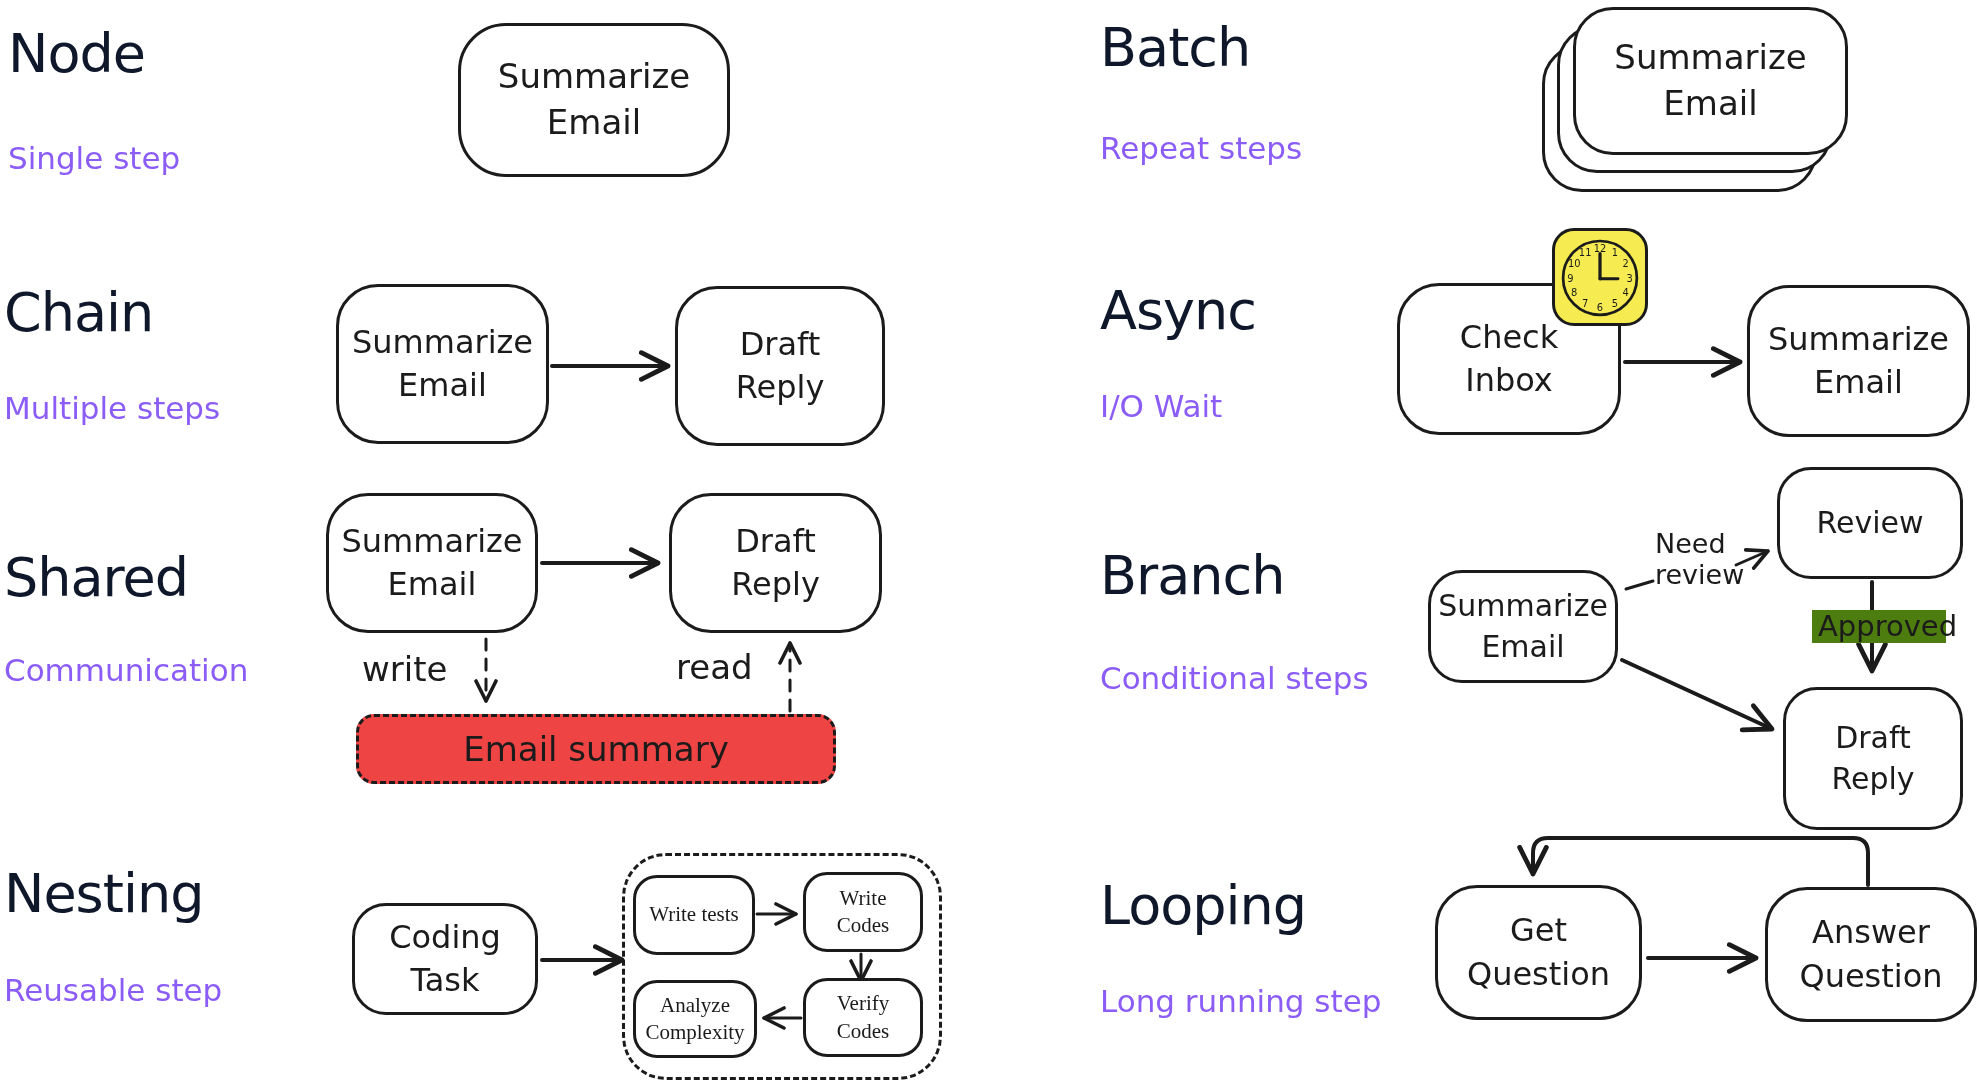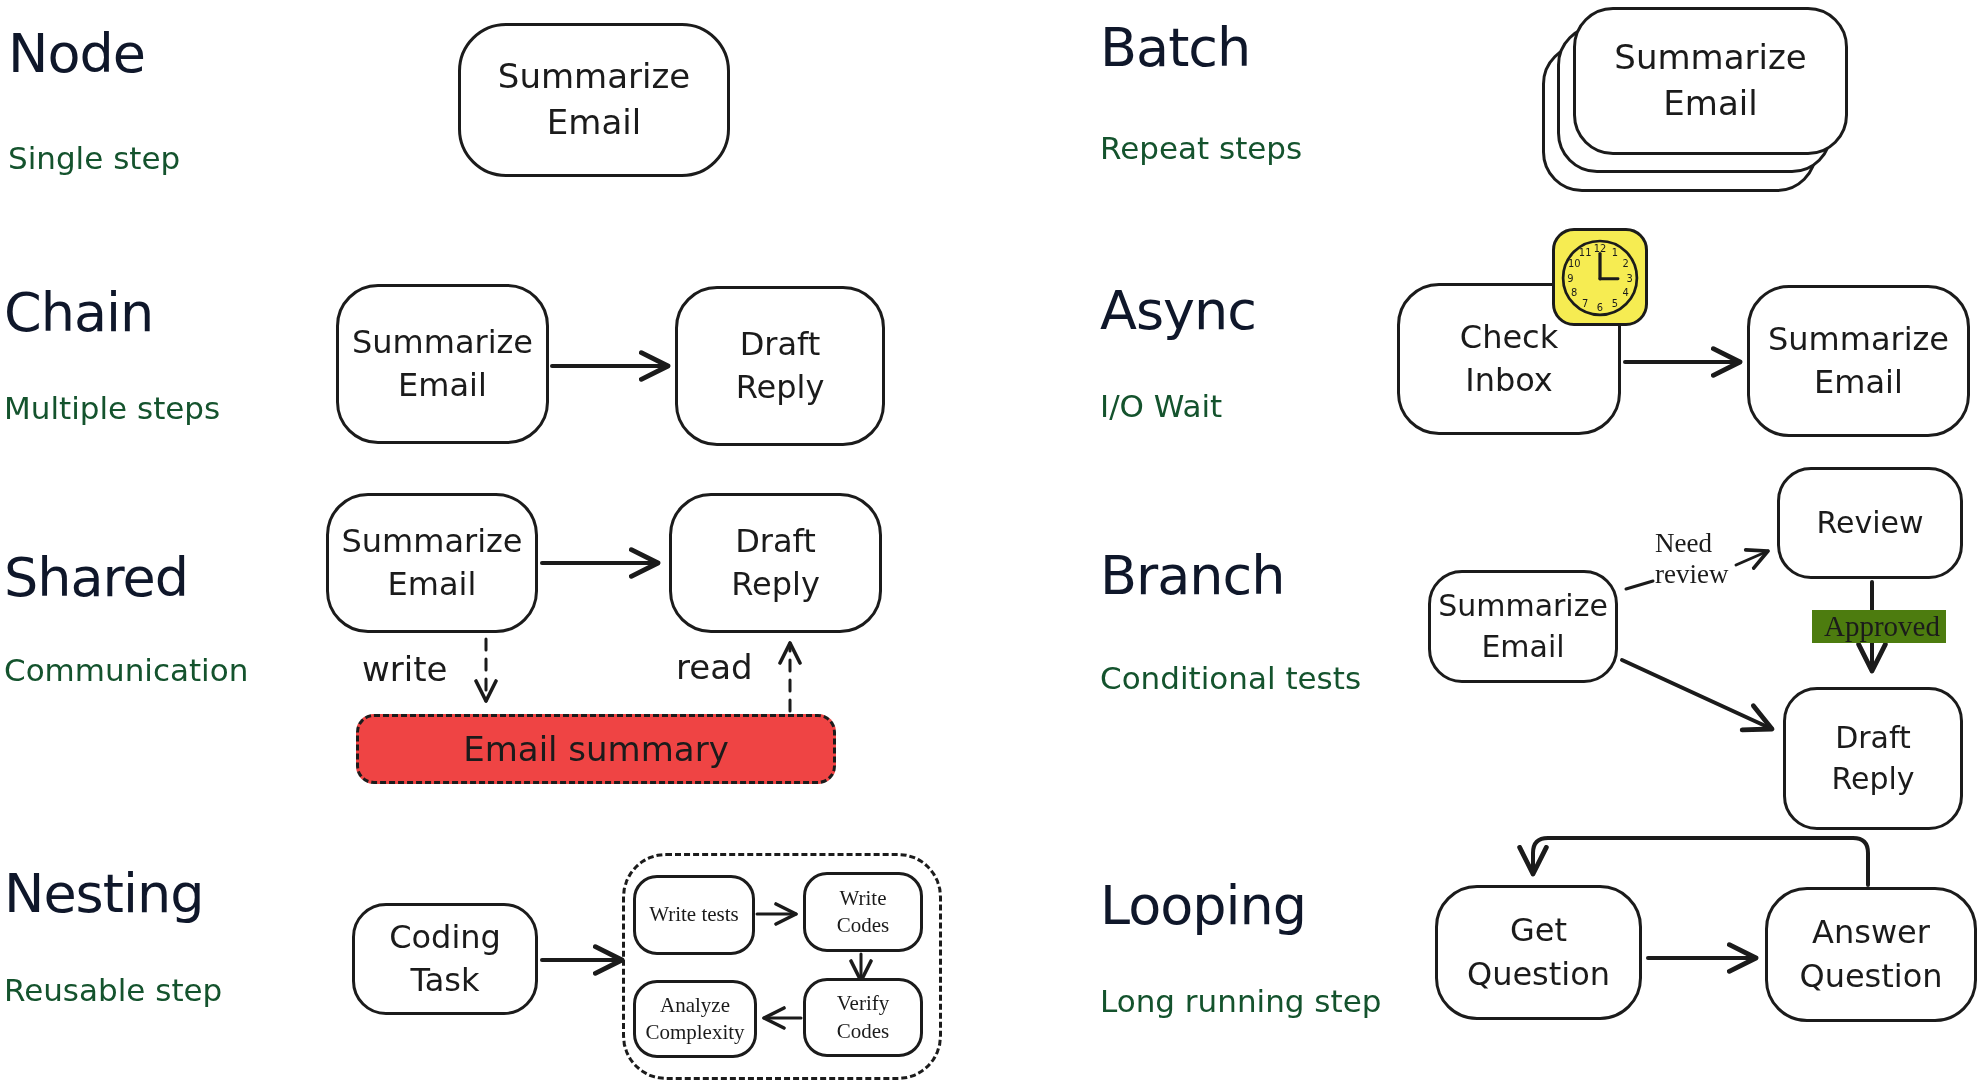--- a/index.html
+++ b/index.html
@@ -6,21 +6,21 @@
   .canvas{
     position:relative;width:1980px;height:1089px;background:#ffffff;overflow:hidden;
     font-family:"DejaVu Sans","Liberation Sans",sans-serif;color:#1b1b1b;
   }
   .abs{position:absolute;}
   .sec-title{
     position:absolute;font-size:54px;letter-spacing:-1px;color:#0f172a;
     white-space:nowrap;line-height:1.1;
   }
   .sec-sub{
-    position:absolute;font-size:31px;color:#14532d;white-space:nowrap;line-height:1.2;
+    position:absolute;font-size:31px;color:#8b5cf6;white-space:nowrap;line-height:1.2;
   }
   .box{
     position:absolute;background:#ffffff;border:3.5px solid #1b1b1b;border-radius:42px;
     display:flex;align-items:center;justify-content:center;text-align:center;
     font-size:32px;line-height:1.35;z-index:2;box-sizing:border-box;
   }
   .box .lbl{display:block;}
   .r-lg{border-radius:48px;}
   .r-md{border-radius:34px;}
   .r-sm{border-radius:24px;}
@@ -31,21 +31,21 @@
     position:absolute;background:#ef4444;border:3.5px dashed #1b1b1b;border-radius:18px;
     display:flex;align-items:center;justify-content:center;font-size:34px;z-index:2;box-sizing:border-box;
   }
   .container-dashed{
     position:absolute;border:3px dashed #1b1b1b;border-radius:44px;background:transparent;
     z-index:1;box-sizing:border-box;
   }
   .edge-label{
     position:absolute;font-size:34px;color:#1b1b1b;white-space:nowrap;z-index:3;line-height:1.15;
   }
-  .edge-label.small{font-size:27px;white-space:normal;font-family:Liberation Serif, serif;}
+  .edge-label.small{font-size:27px;white-space:normal;}
   .edge-label.bg{background:#4d7c0f;padding:0 6px;text-align:right;}
   .stack-card{
     position:absolute;width:275px;height:148px;background:#ffffff;border:3.5px solid #1b1b1b;
     border-radius:40px;box-sizing:border-box;display:flex;align-items:center;justify-content:center;
     text-align:center;font-size:34px;line-height:1.35;
   }
   .clock{
     position:absolute;border:3.5px solid #1b1b1b;border-radius:22px;z-index:4;box-sizing:border-box;
   }
   .clock svg{display:block;width:100%;height:100%;}
@@ -170,21 +170,21 @@
         <text x="17.0" y="55.0">9</text>
         <text x="21.4" y="38.5">10</text>
         <text x="33.5" y="26.4">11</text>
       </svg>
   </div>
   <div class="box" style="left:1747px;top:285px;width:223px;height:152px;padding:0 26px">
     <span class="lbl">Summarize Email</span>
   </div>
 
   <div class="sec-title" style="left:1100px;top:546px">Branch</div>
-  <div class="sec-sub" style="left:1100px;top:660px">Conditional tests</div>
+  <div class="sec-sub" style="left:1100px;top:660px">Conditional steps</div>
   <div class="box r-md fs-md" style="left:1428px;top:570px;width:190px;height:113px;padding:0 14px">
     <span class="lbl">Summarize Email</span>
   </div>
   <div class="box r-md fs-md" style="left:1777px;top:467px;width:186px;height:112px;padding:0 14px">
     <span class="lbl">Review</span>
   </div>
   <div class="box r-md fs-md" style="left:1783px;top:687px;width:180px;height:143px;padding:0 50px">
     <span class="lbl">Draft Reply</span>
   </div>
   <div class="edge-label small" style="left:1655px;top:528px;width:96px">Need review</div>

